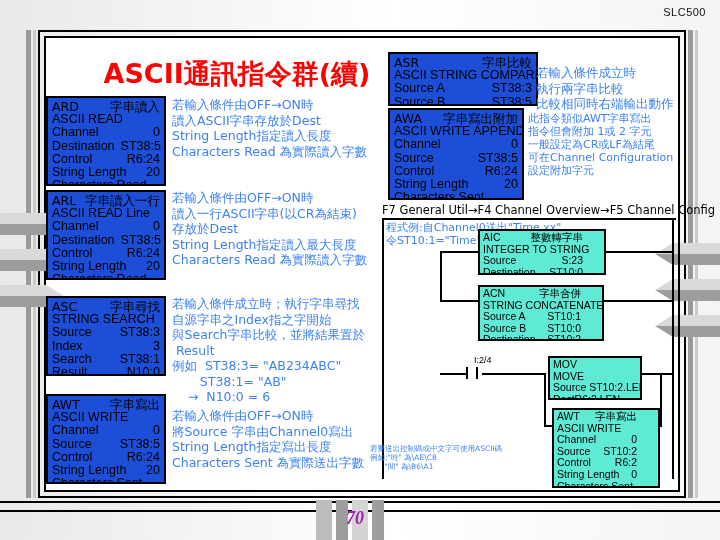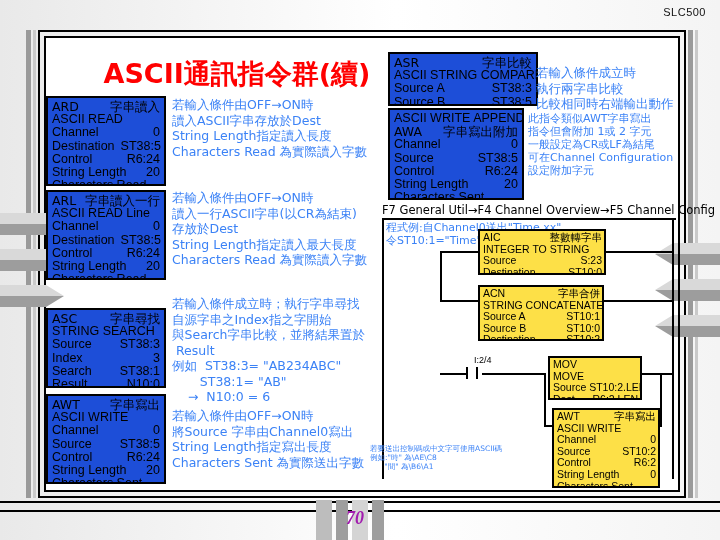--- a/index.html
+++ b/index.html
@@ -54,22 +54,22 @@
 
   
   .desc{position:absolute;font-size:12.5px;line-height:15.5px;white-space:pre;
     font-family:"DejaVu Sans","Liberation Sans",sans-serif;color:#3b82f6;}
   .desc.sm{font-size:11px;line-height:13px;}
   .desc.tiny{font-size:7.5px;line-height:9px;}
   .panel-hd{position:absolute;font-size:11.5px;white-space:nowrap;
     font-family:"DejaVu Sans","Liberation Sans",sans-serif;
     border-bottom:2px solid #000;padding-bottom:1px;}
   .rail{position:absolute;background:#000;}
-  .lbox{position:absolute;border:2px solid #000;background:#fde047;box-sizing:border-box;
-    padding:1px 2px 0 3px;overflow:hidden;}
+  .lbox{position:absolute;border:2px solid #000;background:#5eead4;box-sizing:border-box;
+    padding:1px 21px 0 3px;overflow:hidden;}
   .lbox .row{display:flex;justify-content:space-between;white-space:nowrap;
     font-size:10.5px;line-height:11.6px;font-family:"Liberation Sans",sans-serif;}
   .lbox .row.full{display:block;}
   .contact-lbl{position:absolute;font-size:9px;font-family:"Liberation Sans",sans-serif;margin-left:8px;}
   .contact{position:absolute;}
   .contact i{position:absolute;top:0;width:2px;height:12px;background:#000;display:block;}
 
   
   .foot-rule{position:absolute;left:0;width:720px;height:2px;background:#000;}
   .foot-band{position:absolute;top:500px;height:40px;}
@@ -170,21 +170,21 @@
       <span class="r">20</span>
     </div>
   <div class="row full"><span class="l">Characters  Read</span></div>
 </div>
 <div class="desc" style="left:172px;top:190px;">若輸入條件由OFF→ON時
 讀入一行ASCII字串(以CR為結束)
 存放於Dest
 String Length指定讀入最大長度
 Characters Read 為實際讀入字數</div>
 
-<div class="ibox" style="left:46px;top:296px;width:120px;height:80px;margin-top:12px;">
+<div class="ibox" style="left:46px;top:296px;width:120px;height:80px;">
   <div class="row">
       <span class="l cn">ASC</span>
       <span class="r cn">字串尋找</span>
     </div>
   <div class="row full"><span class="l">STRING  SEARCH</span></div>
   <div class="row">
       <span class="l">Source</span>
       <span class="r">ST38:3</span>
     </div>
   <div class="row">
@@ -250,25 +250,25 @@
   <div class="row">
       <span class="l">Source B</span>
       <span class="r">ST38:5</span>
     </div>
 </div>
 <div class="desc" style="left:536px;top:65px;">若輸入條件成立時
 執行兩字串比較
 比較相同時右端輸出動作</div>
 
 <div class="ibox" style="left:388px;top:108px;width:136px;height:92px;">
-  <div class="row full"><span class="l">ASCII   WRITE APPEND</span></div>
   <div class="row">
       <span class="l cn">AWA</span>
       <span class="r cn">字串寫出附加</span>
     </div>
+  <div class="row full"><span class="l">ASCII   WRITE APPEND</span></div>
   <div class="row">
       <span class="l">Channel</span>
       <span class="r">0</span>
     </div>
   <div class="row">
       <span class="l">Source</span>
       <span class="r">ST38:5</span>
     </div>
   <div class="row">
       <span class="l">Control</span>

